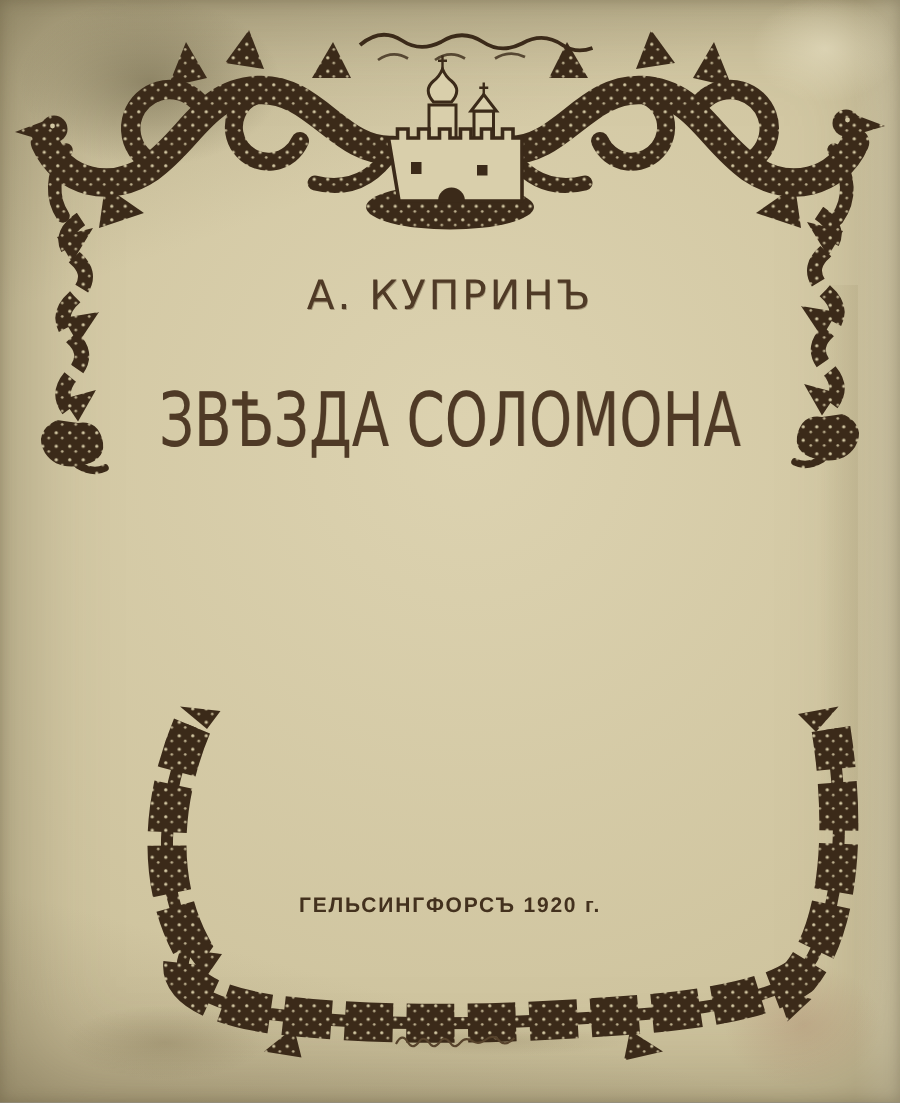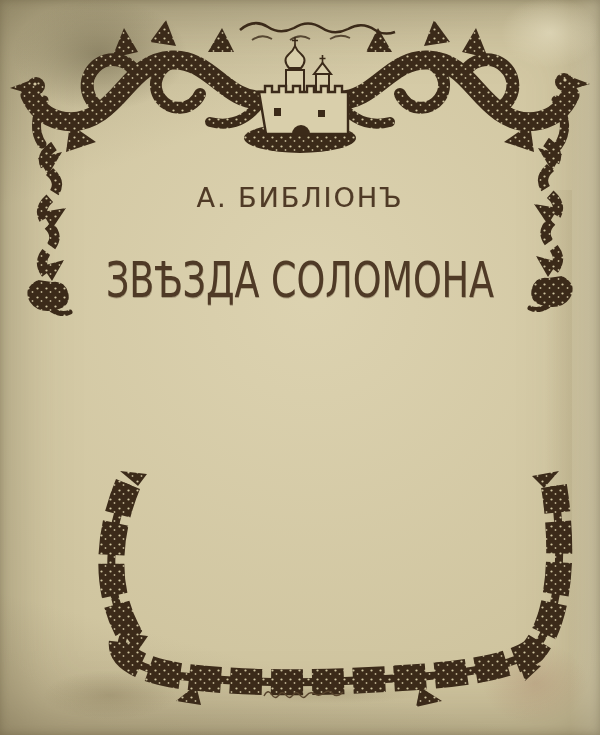--- a/index.html
+++ b/index.html
@@ -153,24 +153,25 @@
     <g transform="translate(80,0) scale(-1,1)">
       <path d="M46 4 q-18 12 -4 26 q14 12 0 26 q-15 13 -2 27 q13 12 0 25 q-13 14 2 28" stroke="url(#w2r)" stroke-width="10" fill="none" stroke-dasharray="24 7"></path>
       <path d="M54 10 l-24 6 10 17 z" fill="url(#w2r)"></path>
       <path d="M58 66 l-24 4 10 17 z" fill="url(#w2r)"></path>
       <path d="M56 118 l-22 6 10 15 z" fill="url(#w2r)"></path>
       <path d="M30 138 q-16 8 -8 22 q8 12 26 8 q16 -4 12 -18 q-4 -12 -16 -10 z" fill="url(#w2r)"></path>
       <path d="M44 168 q10 6 18 2" stroke="url(#w2r)" stroke-width="5" fill="none" stroke-linecap="round"></path>
     </g>
   </svg>
 
-  <div class="author">А. БИБЛІОНЪ</div>
+  <div class="author">А. КУПРИНЪ</div>
   <div class="book-title">ЗВѢЗДА СОЛОМОНА</div>
 
   <div class="imprint">
+    <div class="l1">ГЕЛЬСИНГФОРСЪ 1920 г.</div>
   </div>
 
   <svg class="orn orn-bottom" width="600" height="265" viewBox="0 0 600 265">
     <defs>
       <pattern id="w3" width="9" height="9" patternUnits="userSpaceOnUse">
         <rect width="9" height="9" fill="#3b2a19"></rect>
         <circle cx="2.5" cy="2.5" r="1.1" fill="#d2c7a2"></circle>
         <circle cx="6.5" cy="6" r="0.9" fill="#d2c7a2" opacity="0.85"></circle>
       </pattern>
     </defs>

